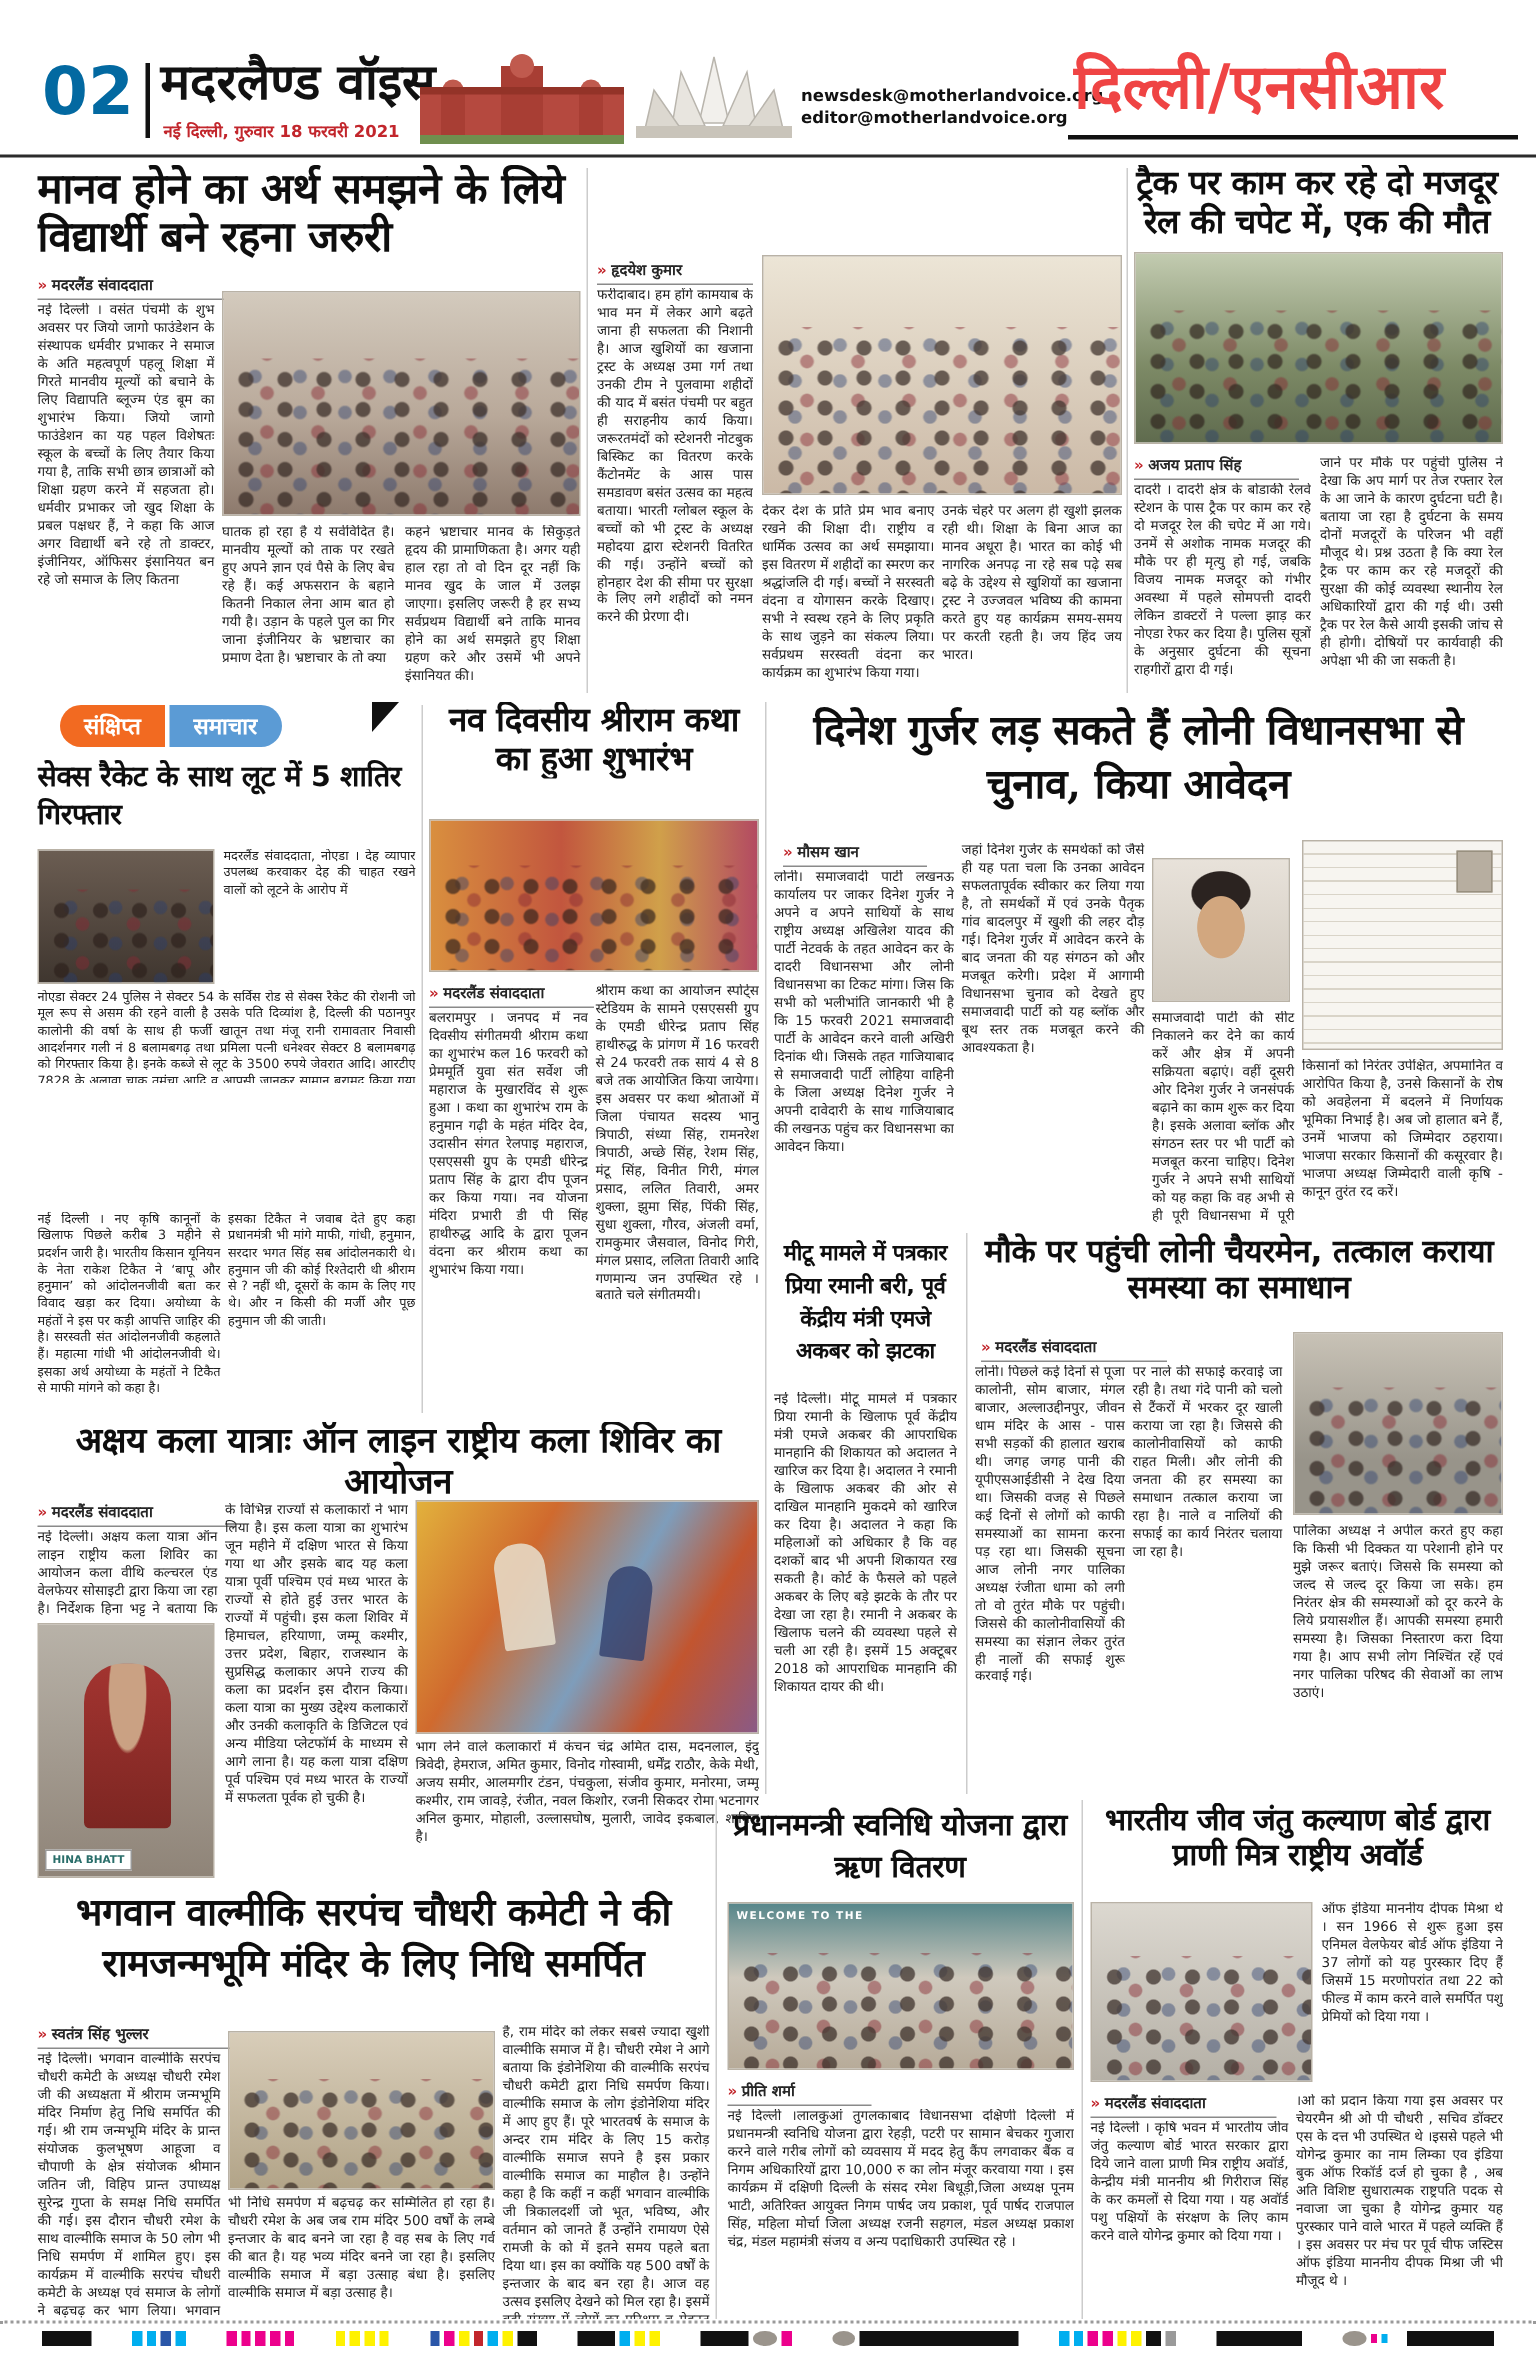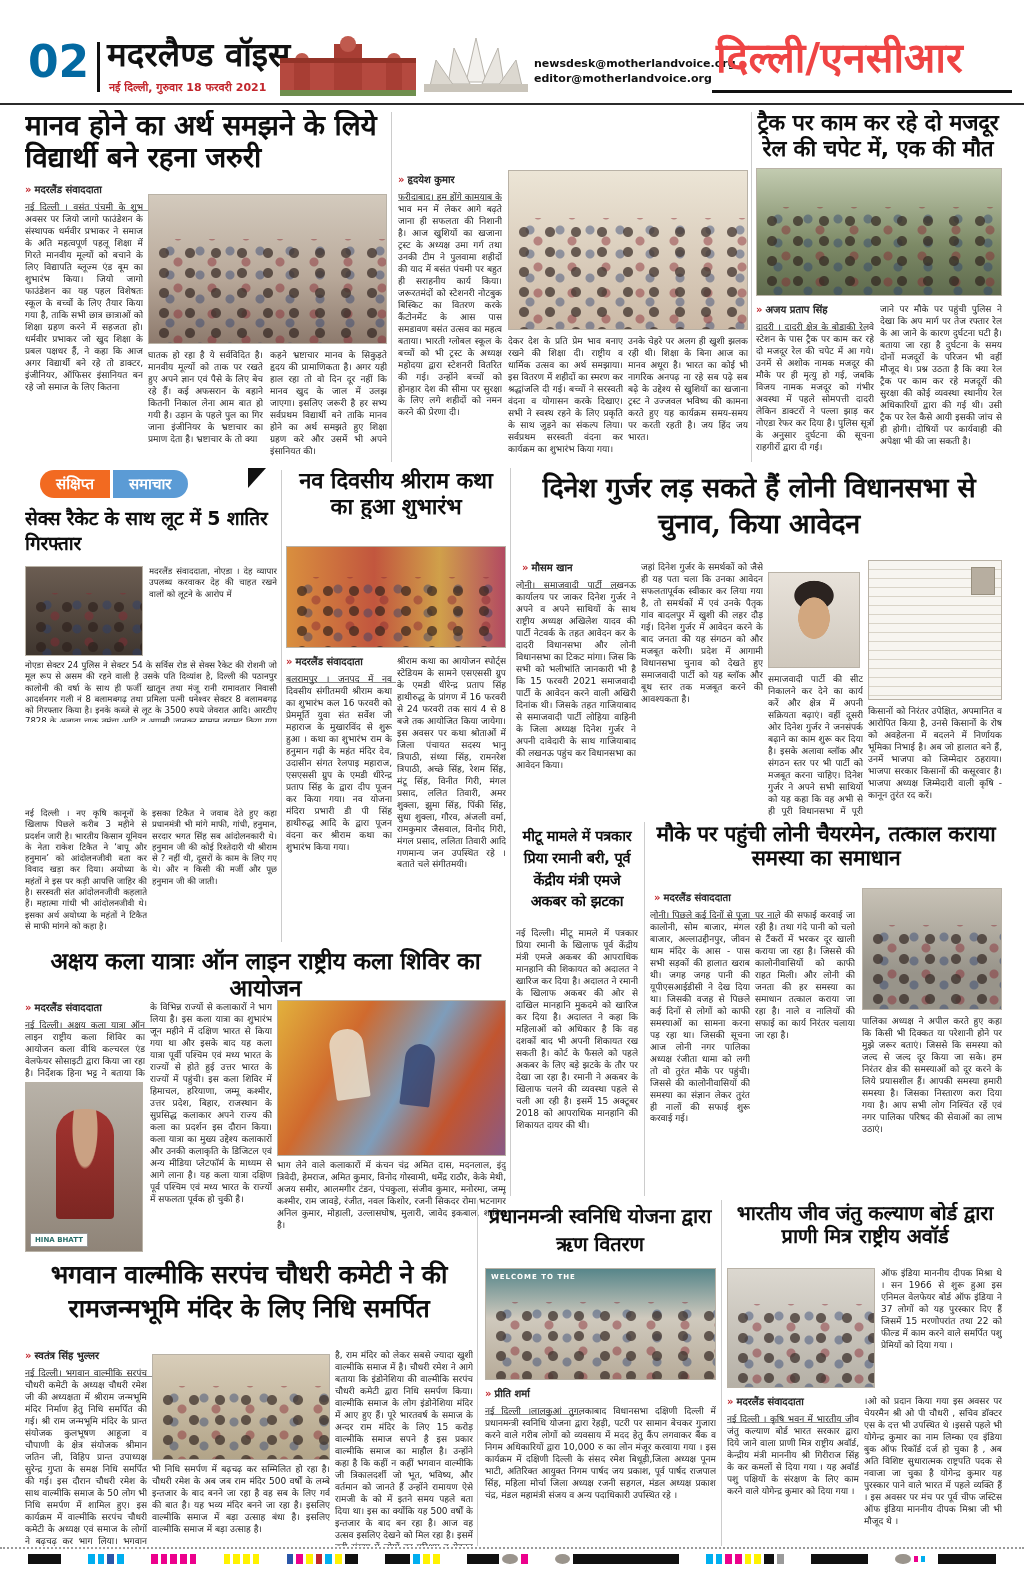--- a/index.html
+++ b/index.html
@@ -3,21 +3,21 @@
 <meta charset="utf-8">
 <style>
   html,body{margin:0;padding:0;background:#e9e7e2;}
   #page{position:relative;width:1024px;height:1580px;background:#ffffff;margin:0 auto;
         font-family:"DejaVu Sans",sans-serif;overflow:hidden;}
   .abs{position:absolute;}
   .hl{position:absolute;font-weight:bold;color:#0e0e0e;line-height:1.16;letter-spacing:-0.2px;overflow:hidden;}
   .hl.center{text-align:center;}
   .serifhl{font-family:"DejaVu Serif",serif;}
   .by{position:absolute;font-size:10px;font-weight:bold;color:#262626;border-bottom:1px solid #8a8a8a;
-      padding-bottom:14px;white-space:nowrap;overflow:hidden;}
+      padding-bottom:3px;white-space:nowrap;overflow:hidden;}
   .by .mk{color:#c2262c;margin-right:3px;}
   .bt{position:absolute;font-size:9px;line-height:1.33;text-align:justify;color:#1d1d1d;overflow:hidden;}
   .bt.small{font-size:8.5px;}
   .ph{position:absolute;overflow:hidden;background:#cfc8bd;border:1px solid #b9b2a6;box-sizing:border-box;}
   .crowd::after{content:"";position:absolute;inset:30% 0 0 0;opacity:.85;
     background-image:
       radial-gradient(circle, rgba(45,32,28,.78) 0 4.5px, transparent 5.5px),
       radial-gradient(circle, rgba(136,42,52,.55) 0 4px, transparent 5px),
       radial-gradient(circle, rgba(40,62,112,.5) 0 4px, transparent 5px);
     background-size:26px 20px,34px 26px,30px 24px;

